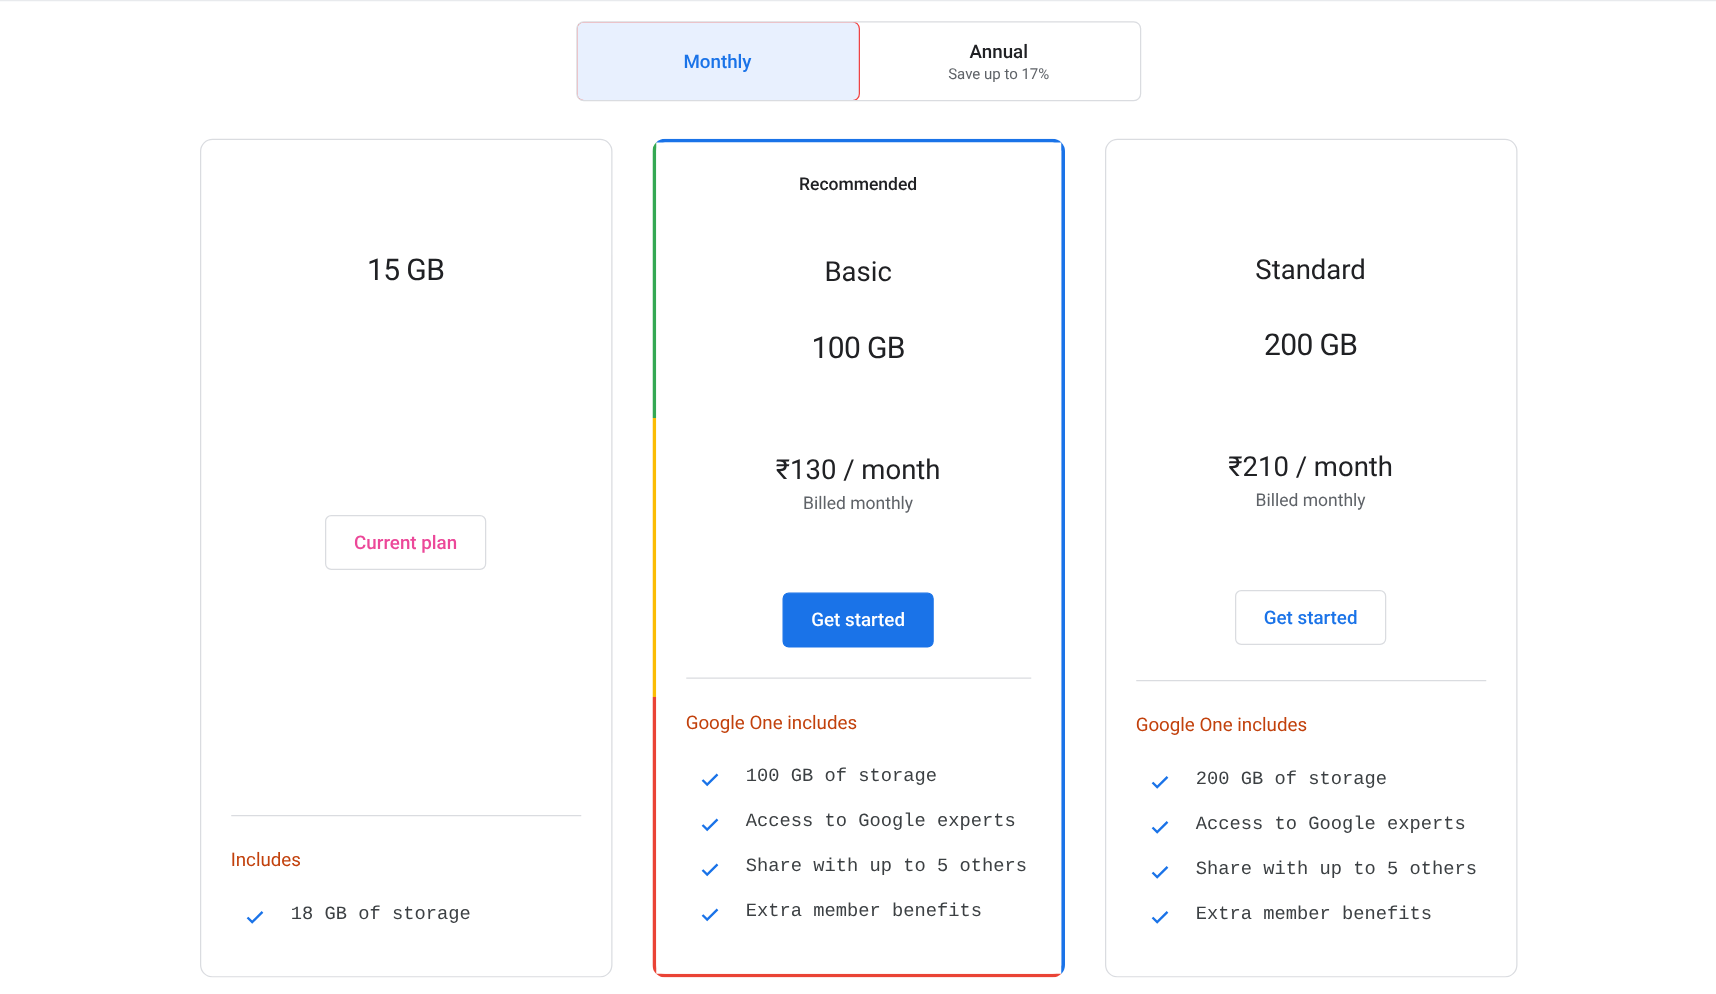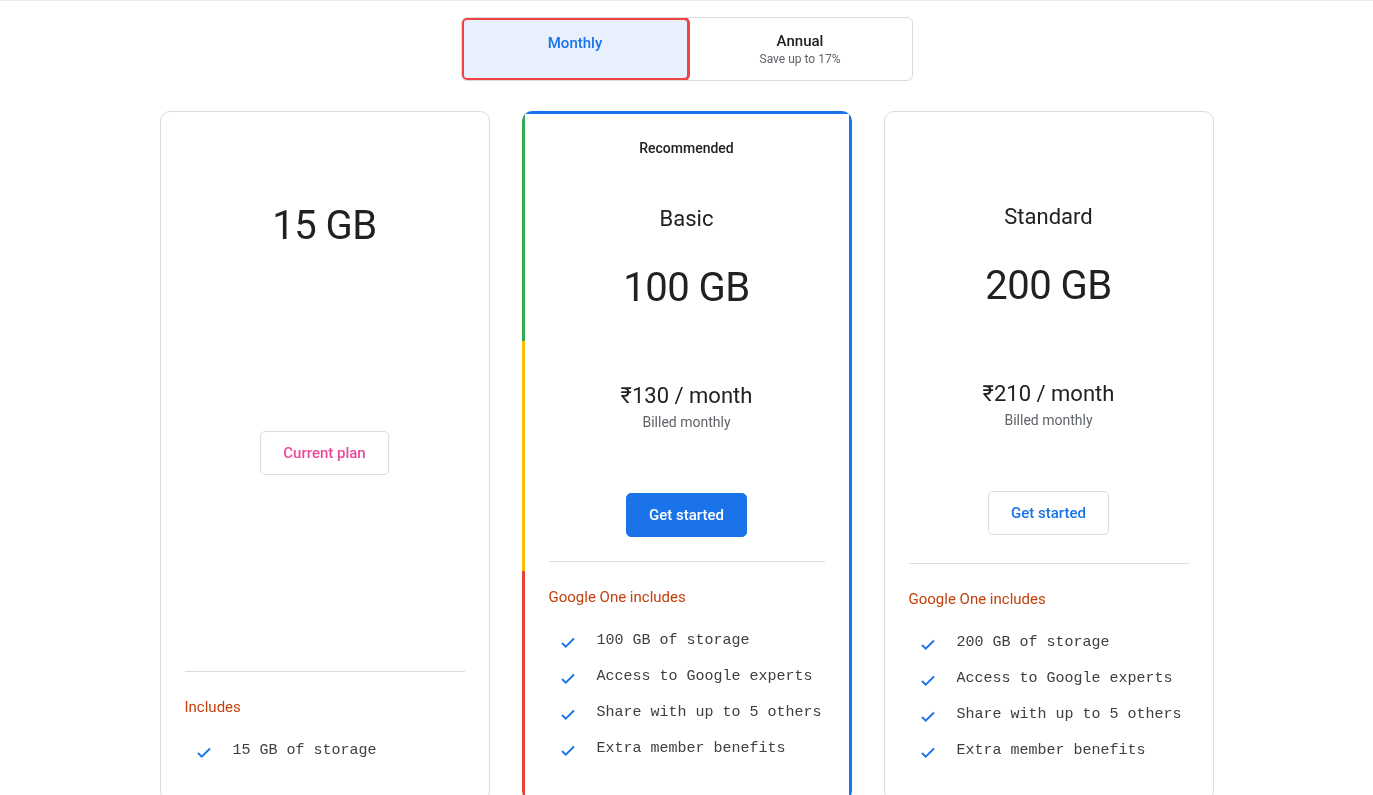--- a/index.html
+++ b/index.html
@@ -24,26 +24,27 @@
   }
   .toggle-btn {
     flex: 1;
     text-align: center;
     padding: 14px 8px;
     cursor: pointer;
     font-size: 15px;
   }
   .toggle-btn.active {
     background: #e8f0fe;
-    border: 3px solid #ef4444;
+    border: 1px solid #ef4444;
     border-radius: 6px;
     margin: -1px;
     color: #1a73e8;
     font-weight: 500;
     display:flex;
+    align-items:center;
     justify-content:center;
   }
   .toggle-btn .main { font-weight: 500; color: #202124; }
   .toggle-btn.active .main { color: #1a73e8; }
   .toggle-btn .sub { font-size: 12px; color: #5f6368; margin-top:2px; }
   .plans {
     display: flex;
     justify-content: center;
     gap: 32px;
     padding: 0 20px;
@@ -74,21 +75,21 @@
     height: 20px;
   }
   .plan-name {
     font-size: 22px;
     color: #202124;
     font-weight: 400;
     margin-bottom: 6px;
     height: 28px;
   }
   .storage {
-    font-size: 40px;
+    font-size: 24px;
     font-weight: 400;
     color: #202124;
     letter-spacing: -0.5px;
   }
   .price-wrap { margin-top: 48px; height: 60px; }
   .price { font-size: 22px; color: #202124; font-weight: 400; }
   .billed { font-size: 14px; color: #5f6368; margin-top: 6px; }
   .btn-row { margin-top: 26px; }
   .btn {
     display: inline-block;
@@ -188,21 +189,21 @@
         <div class="spacer-flex"></div>
       </div>
       <div class="card-bottom-wrap">
         <div class="card-bottom">
           <div class="includes-label">Includes</div>
           <ul class="feature-list">
             <li>
               <span class="check-icon"><svg viewBox="0 0 24 24">
                     <polyline points="4 12 9 17 20 6"></polyline>
                   </svg></span>
-              <span>15 GB of storage</span>
+              <span>18 GB of storage</span>
             </li>
           </ul>
         </div>
       </div>
     </div>
 
     <div class="card recommended">
       <div class="inner">
         <div class="card-top">
           <div class="badge">Recommended</div>

